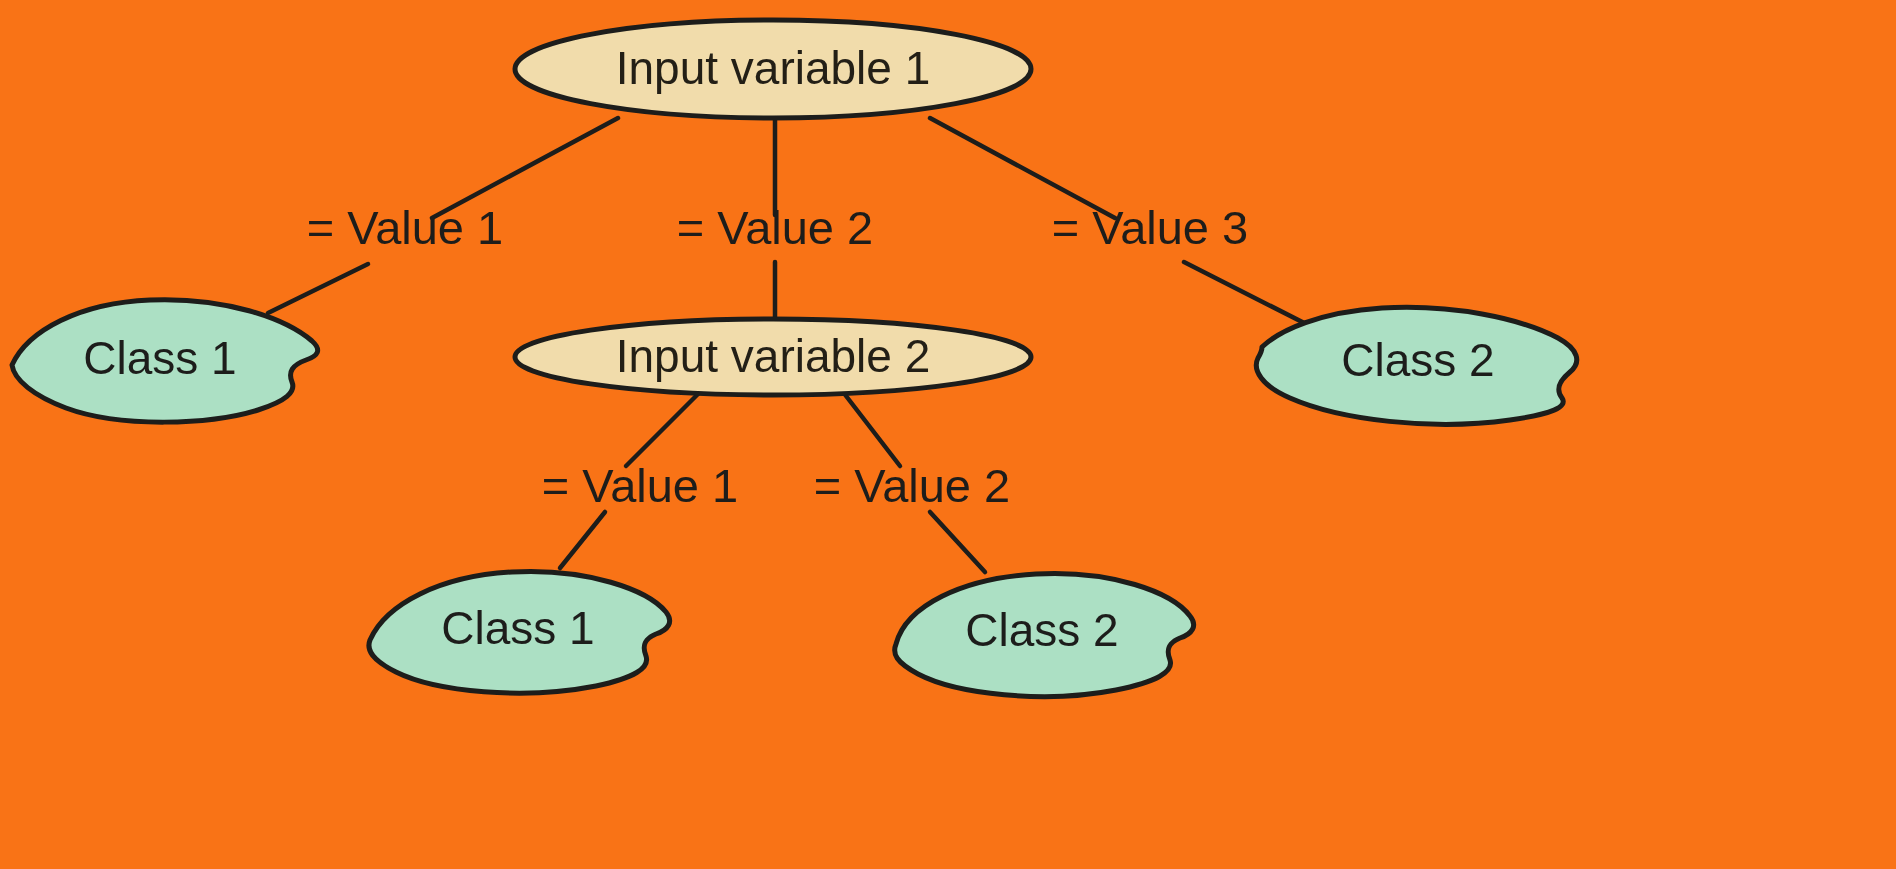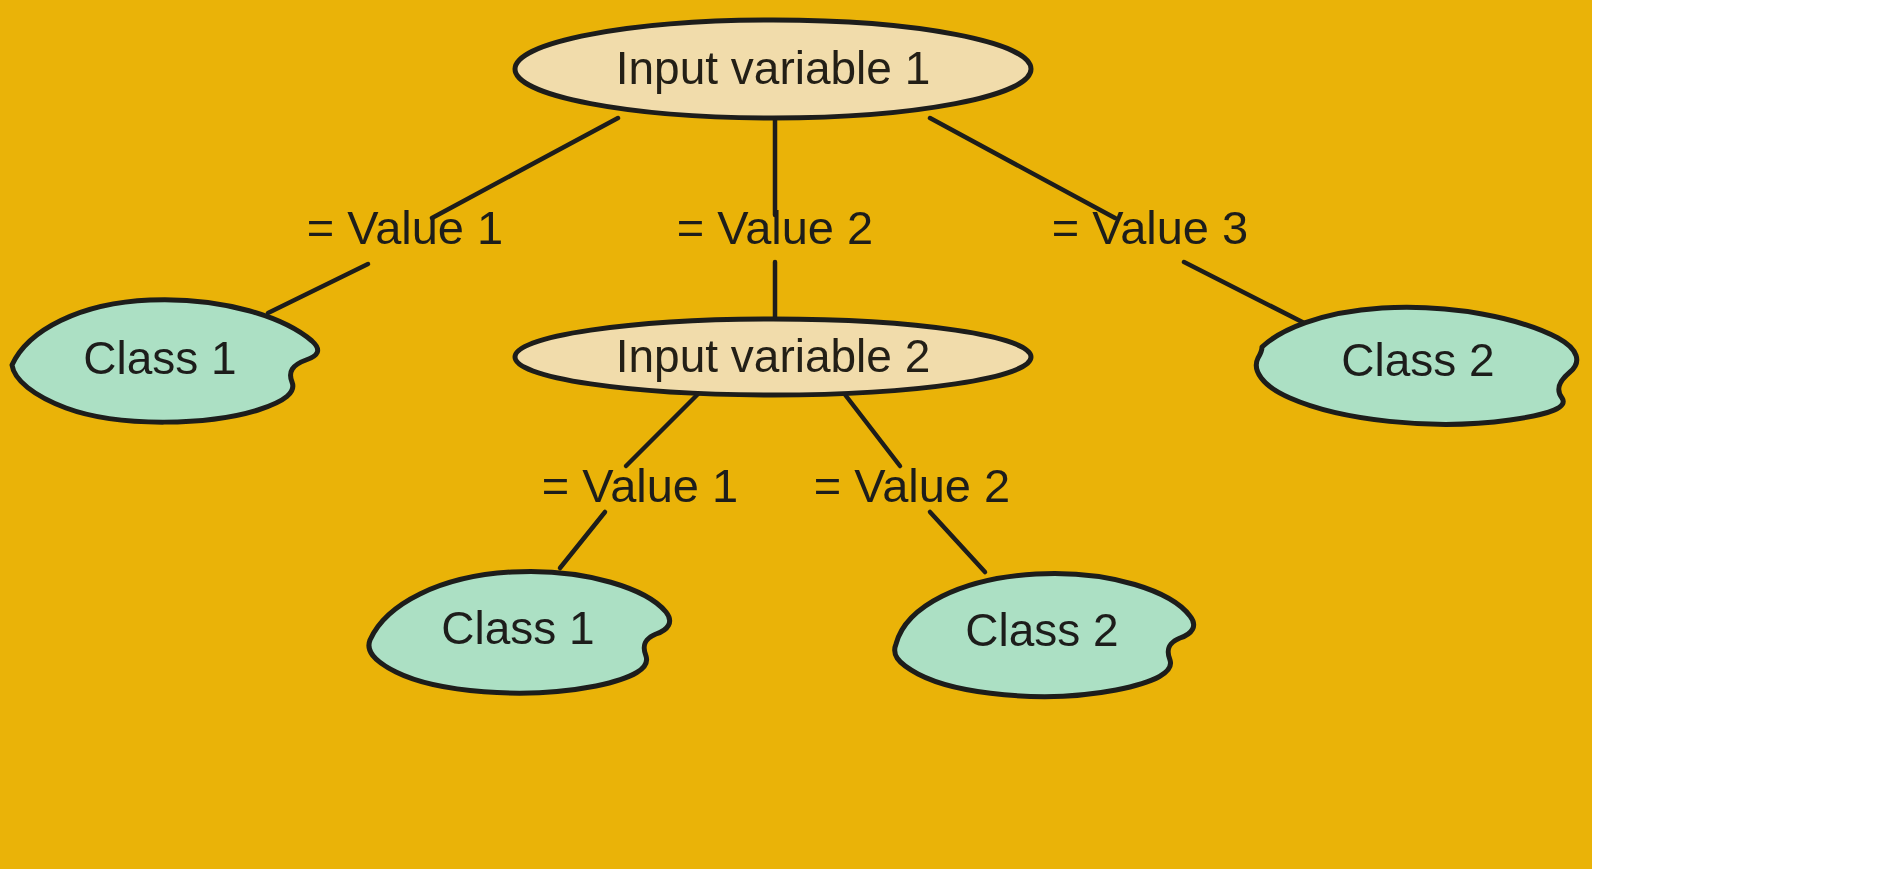--- a/index.html
+++ b/index.html
@@ -6,23 +6,23 @@
   html, body {
     margin: 0;
     padding: 0;
     background: #ffffff;
   }
   body {
     font-family: "Liberation Sans", "DejaVu Sans", sans-serif;
   }
   #canvas {
     position: relative;
-    width: 1592px;
+    width: 1896px;
     height: 869px;
-    background: #eab308;
+    background: #f97316;
     overflow: hidden;
   }
   svg.diagram {
     position: absolute;
     left: 0;
     top: 0;
     width: 1896px;
     height: 869px;
   }
   .node-label {

